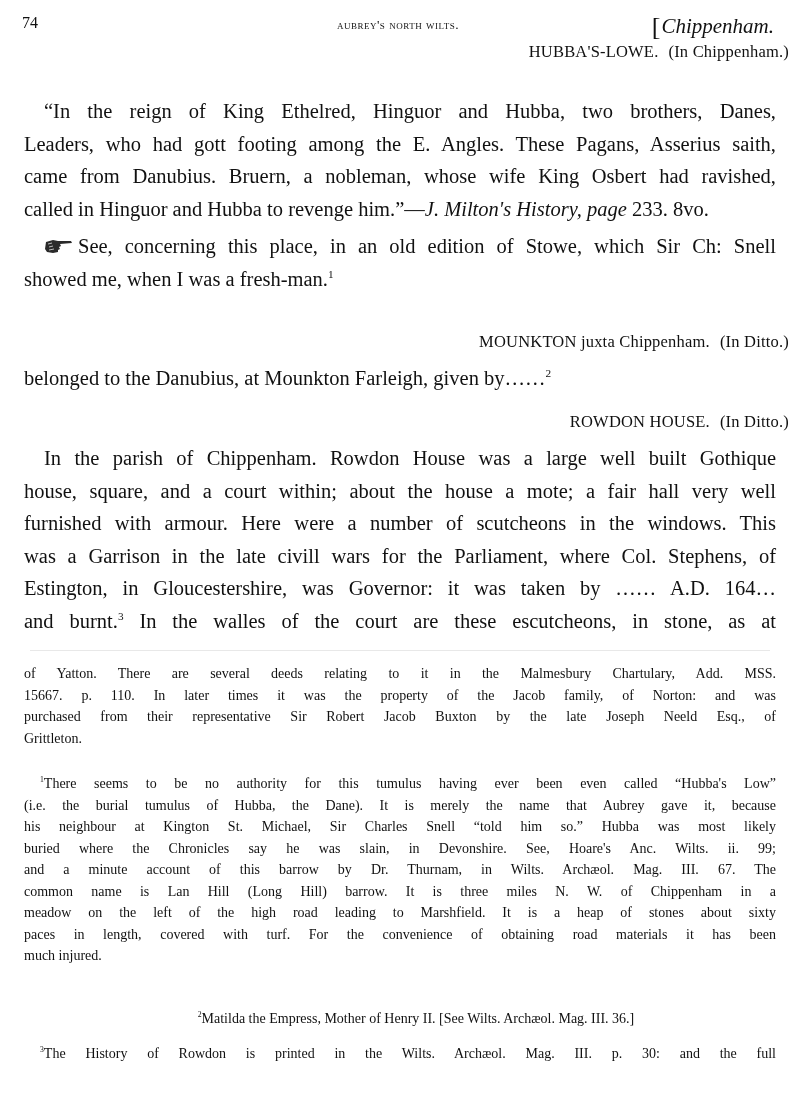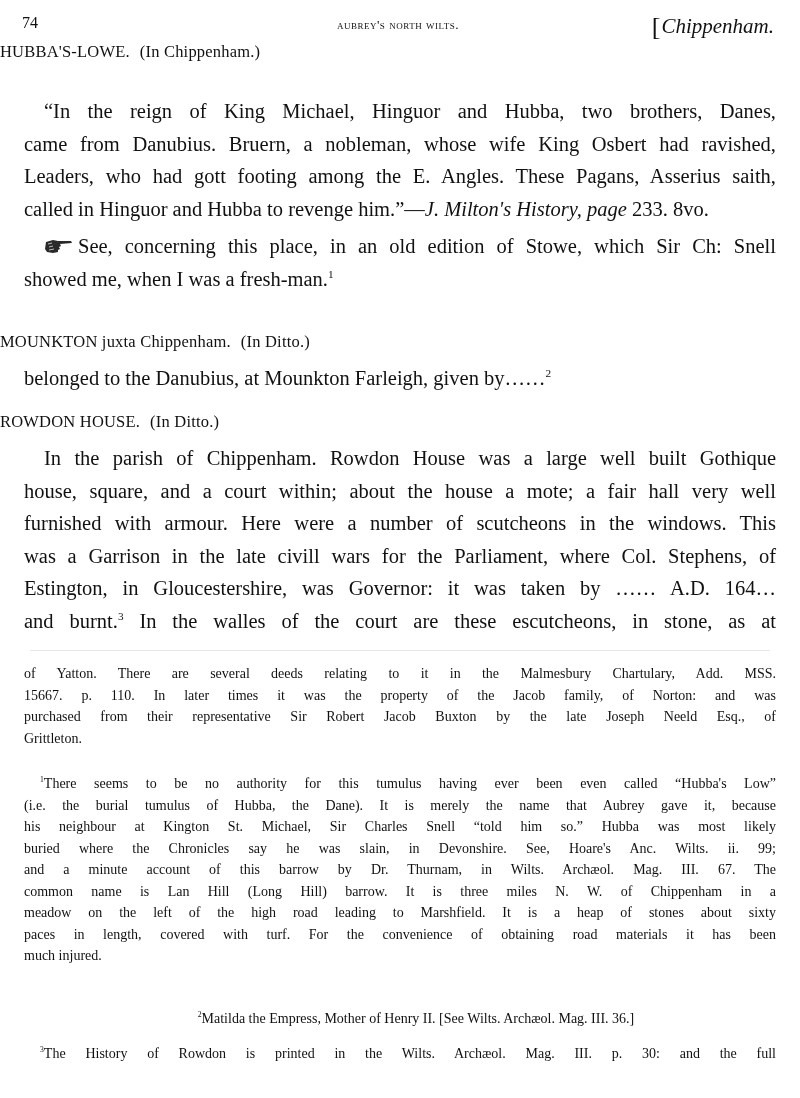--- a/index.html
+++ b/index.html
@@ -55,21 +55,21 @@
       font-style: normal;
       font-size: 26px;
       position: relative;
       top: 2px;
       margin-right: 1px;
     }
     .heading {
       position: absolute;
       left: 0;
       width: 789px;
-      text-align: left;
+      text-align: right;
       font-size: 16.5px;
       letter-spacing: 0.2px;
     }
     .heading .paren { margin-left: 10px; }
     .body-text {
       position: absolute;
       left: 24px;
       width: 752px;
       font-size: 20.5px;
       line-height: 32.5px;
@@ -133,23 +133,23 @@
     <span class="page-number">74</span>
     <div class="running-title">AUBREY'S NORTH WILTS.</div>
     <span class="running-section"><span class="bracket">[</span><span>Chippenham.</span></span>
   </div>
 
   <div class="heading" style="top:42px;">
     <span>HUBBA'S-LOWE.</span><span class="paren">(In Chippenham.)</span>
   </div>
 
   <div class="body-text" style="top:95px;">
-    <span class="body-line indent">“In the reign of King Michael, Hinguor and Hubba, two brothers, Danes,</span>
+    <span class="body-line indent">“In the reign of King Ethelred, Hinguor and Hubba, two brothers, Danes,</span>
+    <span class="body-line">Leaders, who had gott footing among the E. Angles. These Pagans, Asserius saith,</span>
     <span class="body-line">came from Danubius. Bruern, a nobleman, whose wife King Osbert had ravished,</span>
-    <span class="body-line">Leaders, who had gott footing among the E. Angles. These Pagans, Asserius saith,</span>
     <span class="body-line last"><span>called in Hinguor and Hubba to revenge him.”—</span><span class="italic">J. Milton's History, page</span><span> 233. 8vo.</span></span>
   </div>
 
   <div class="body-text" style="top:230px;">
     <span class="body-line indent"><span class="manicule"><svg width="30" height="18" viewBox="0 0 30 18">
             <path d="M2 5 L9 3 L14 4 L27 4 L28 6 L16 7 L17 9 L15 10 L16 12 L14 13 L14 15 L9 16 L3 15 L1 12 Z" fill="#2a2a2a"></path>
             <path d="M4 7 L8 6 M5 10 L9 9 M5 13 L10 12" stroke="#bbb" stroke-width="1"></path>
           </svg></span><span>See, concerning this place, in an old edition of Stowe, which Sir Ch: Snell</span></span>
     <span class="body-line last"><span>showed me, when I was a fresh-man.</span><sup>1</sup></span>
   </div>

